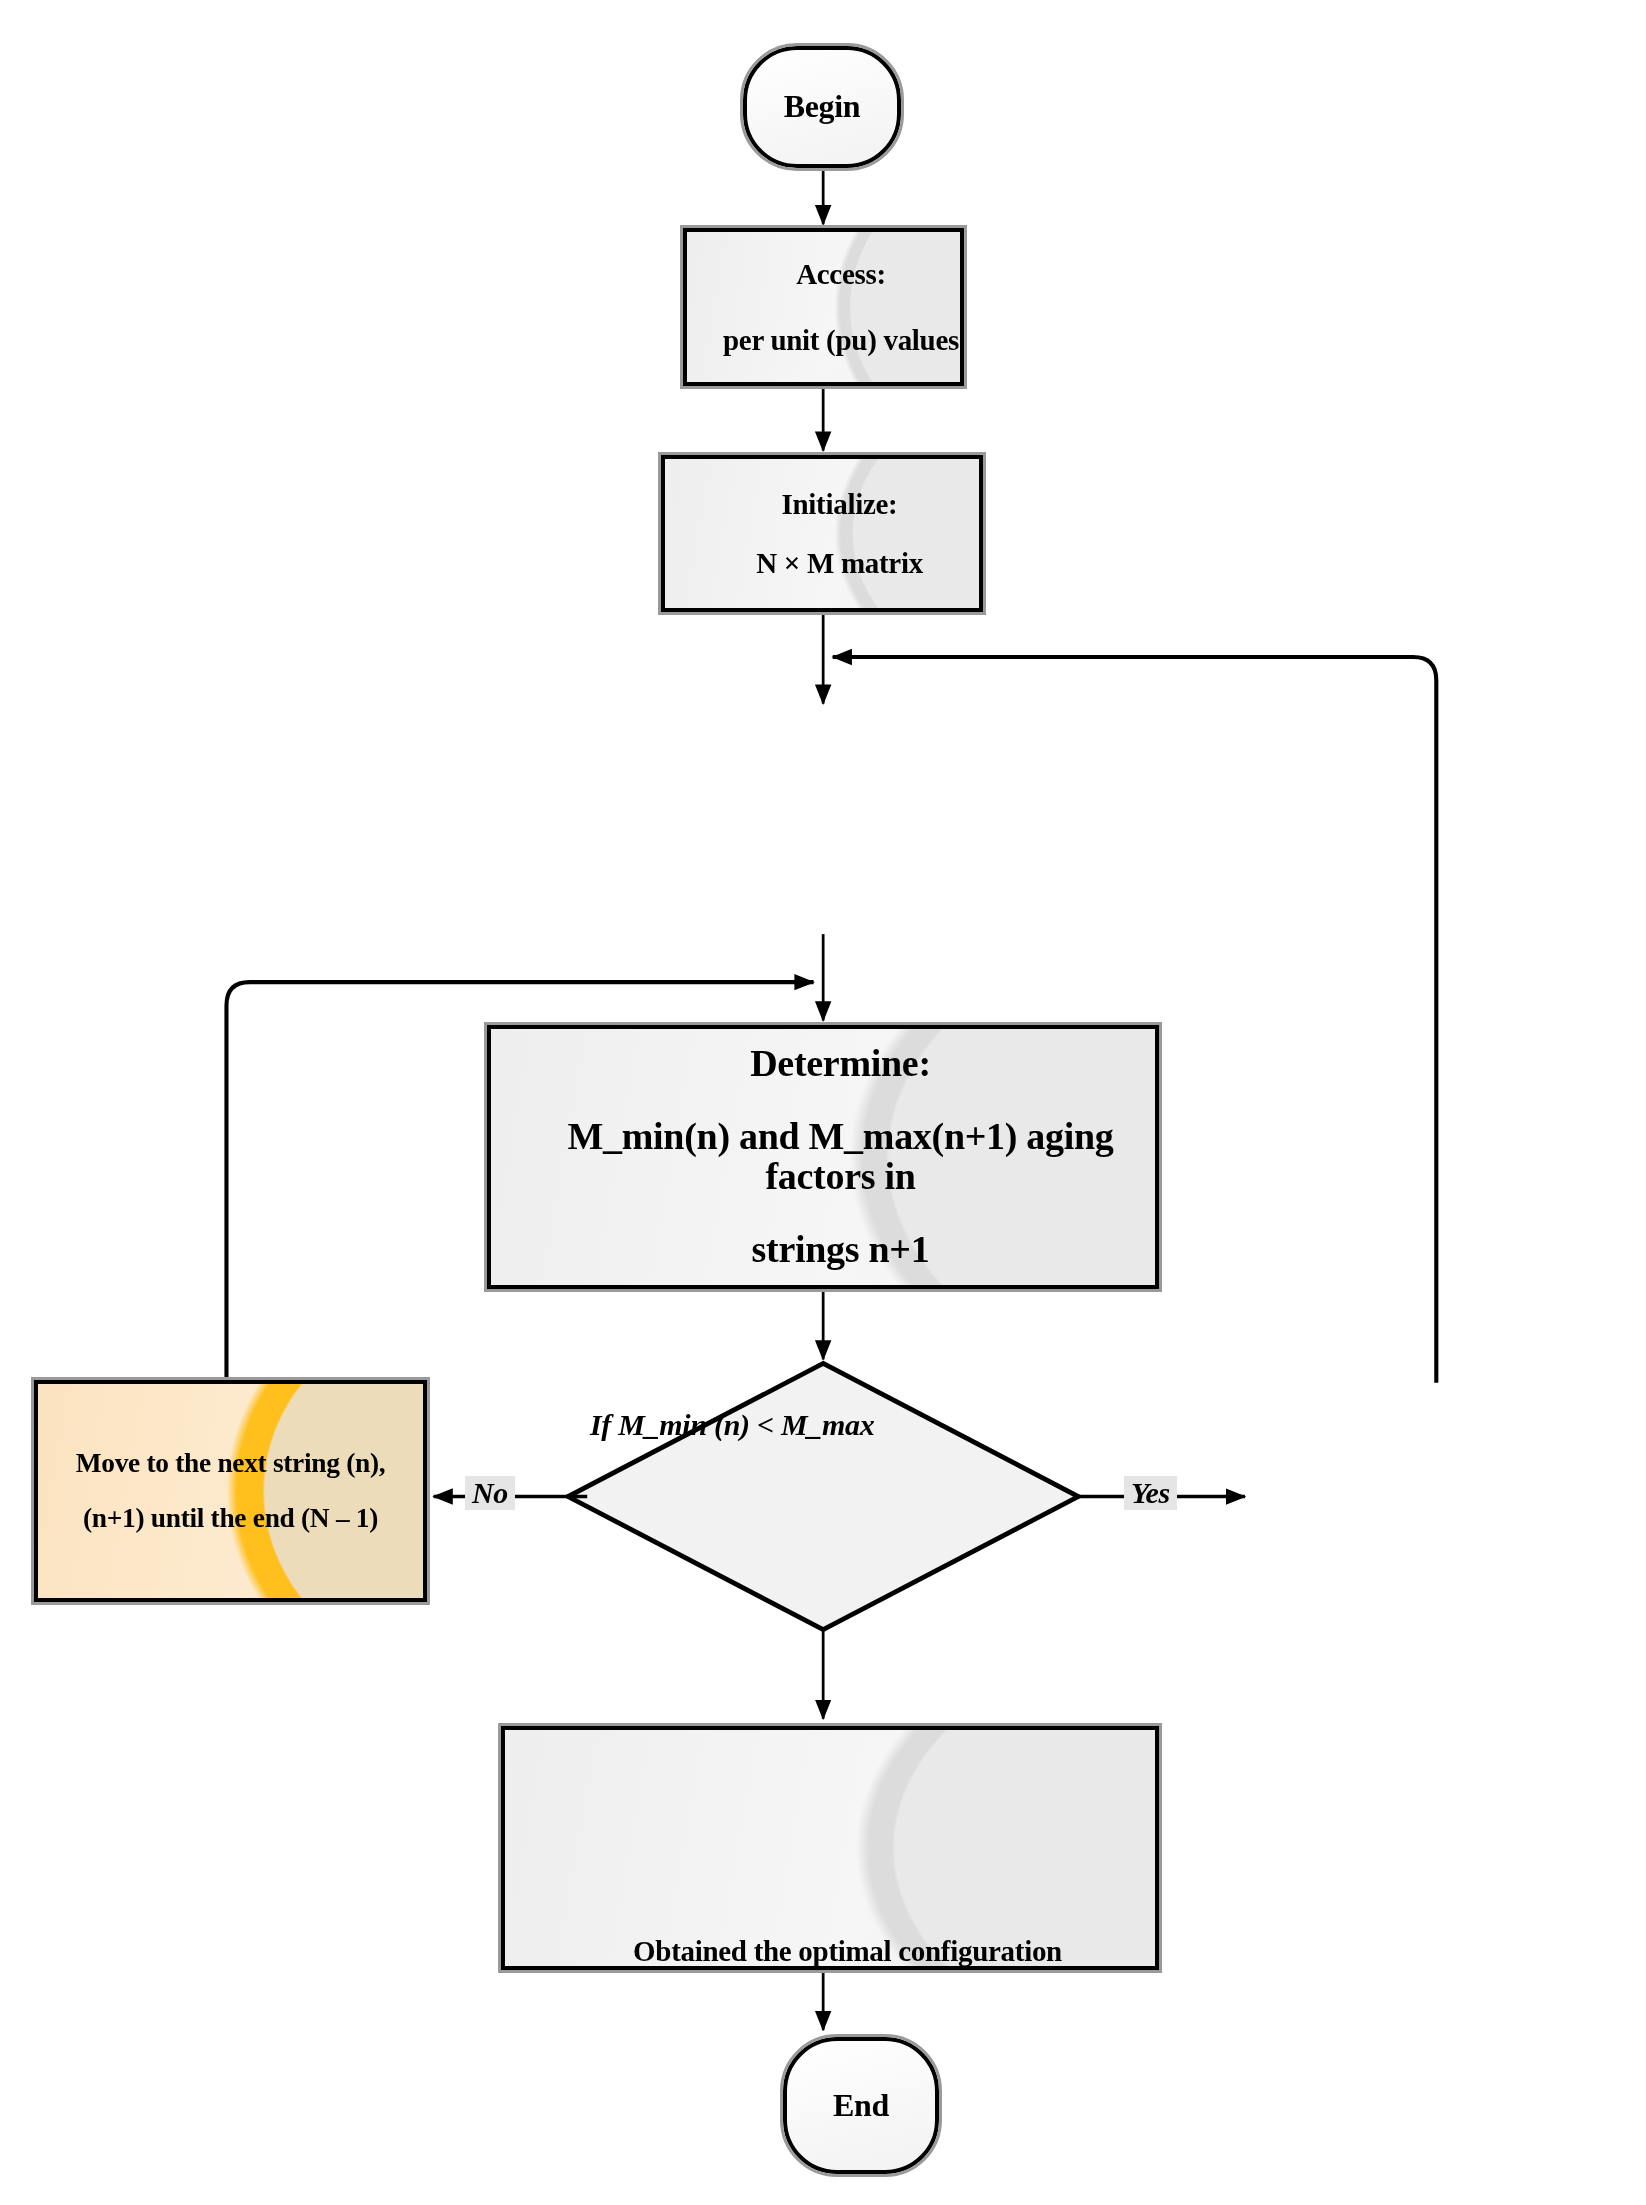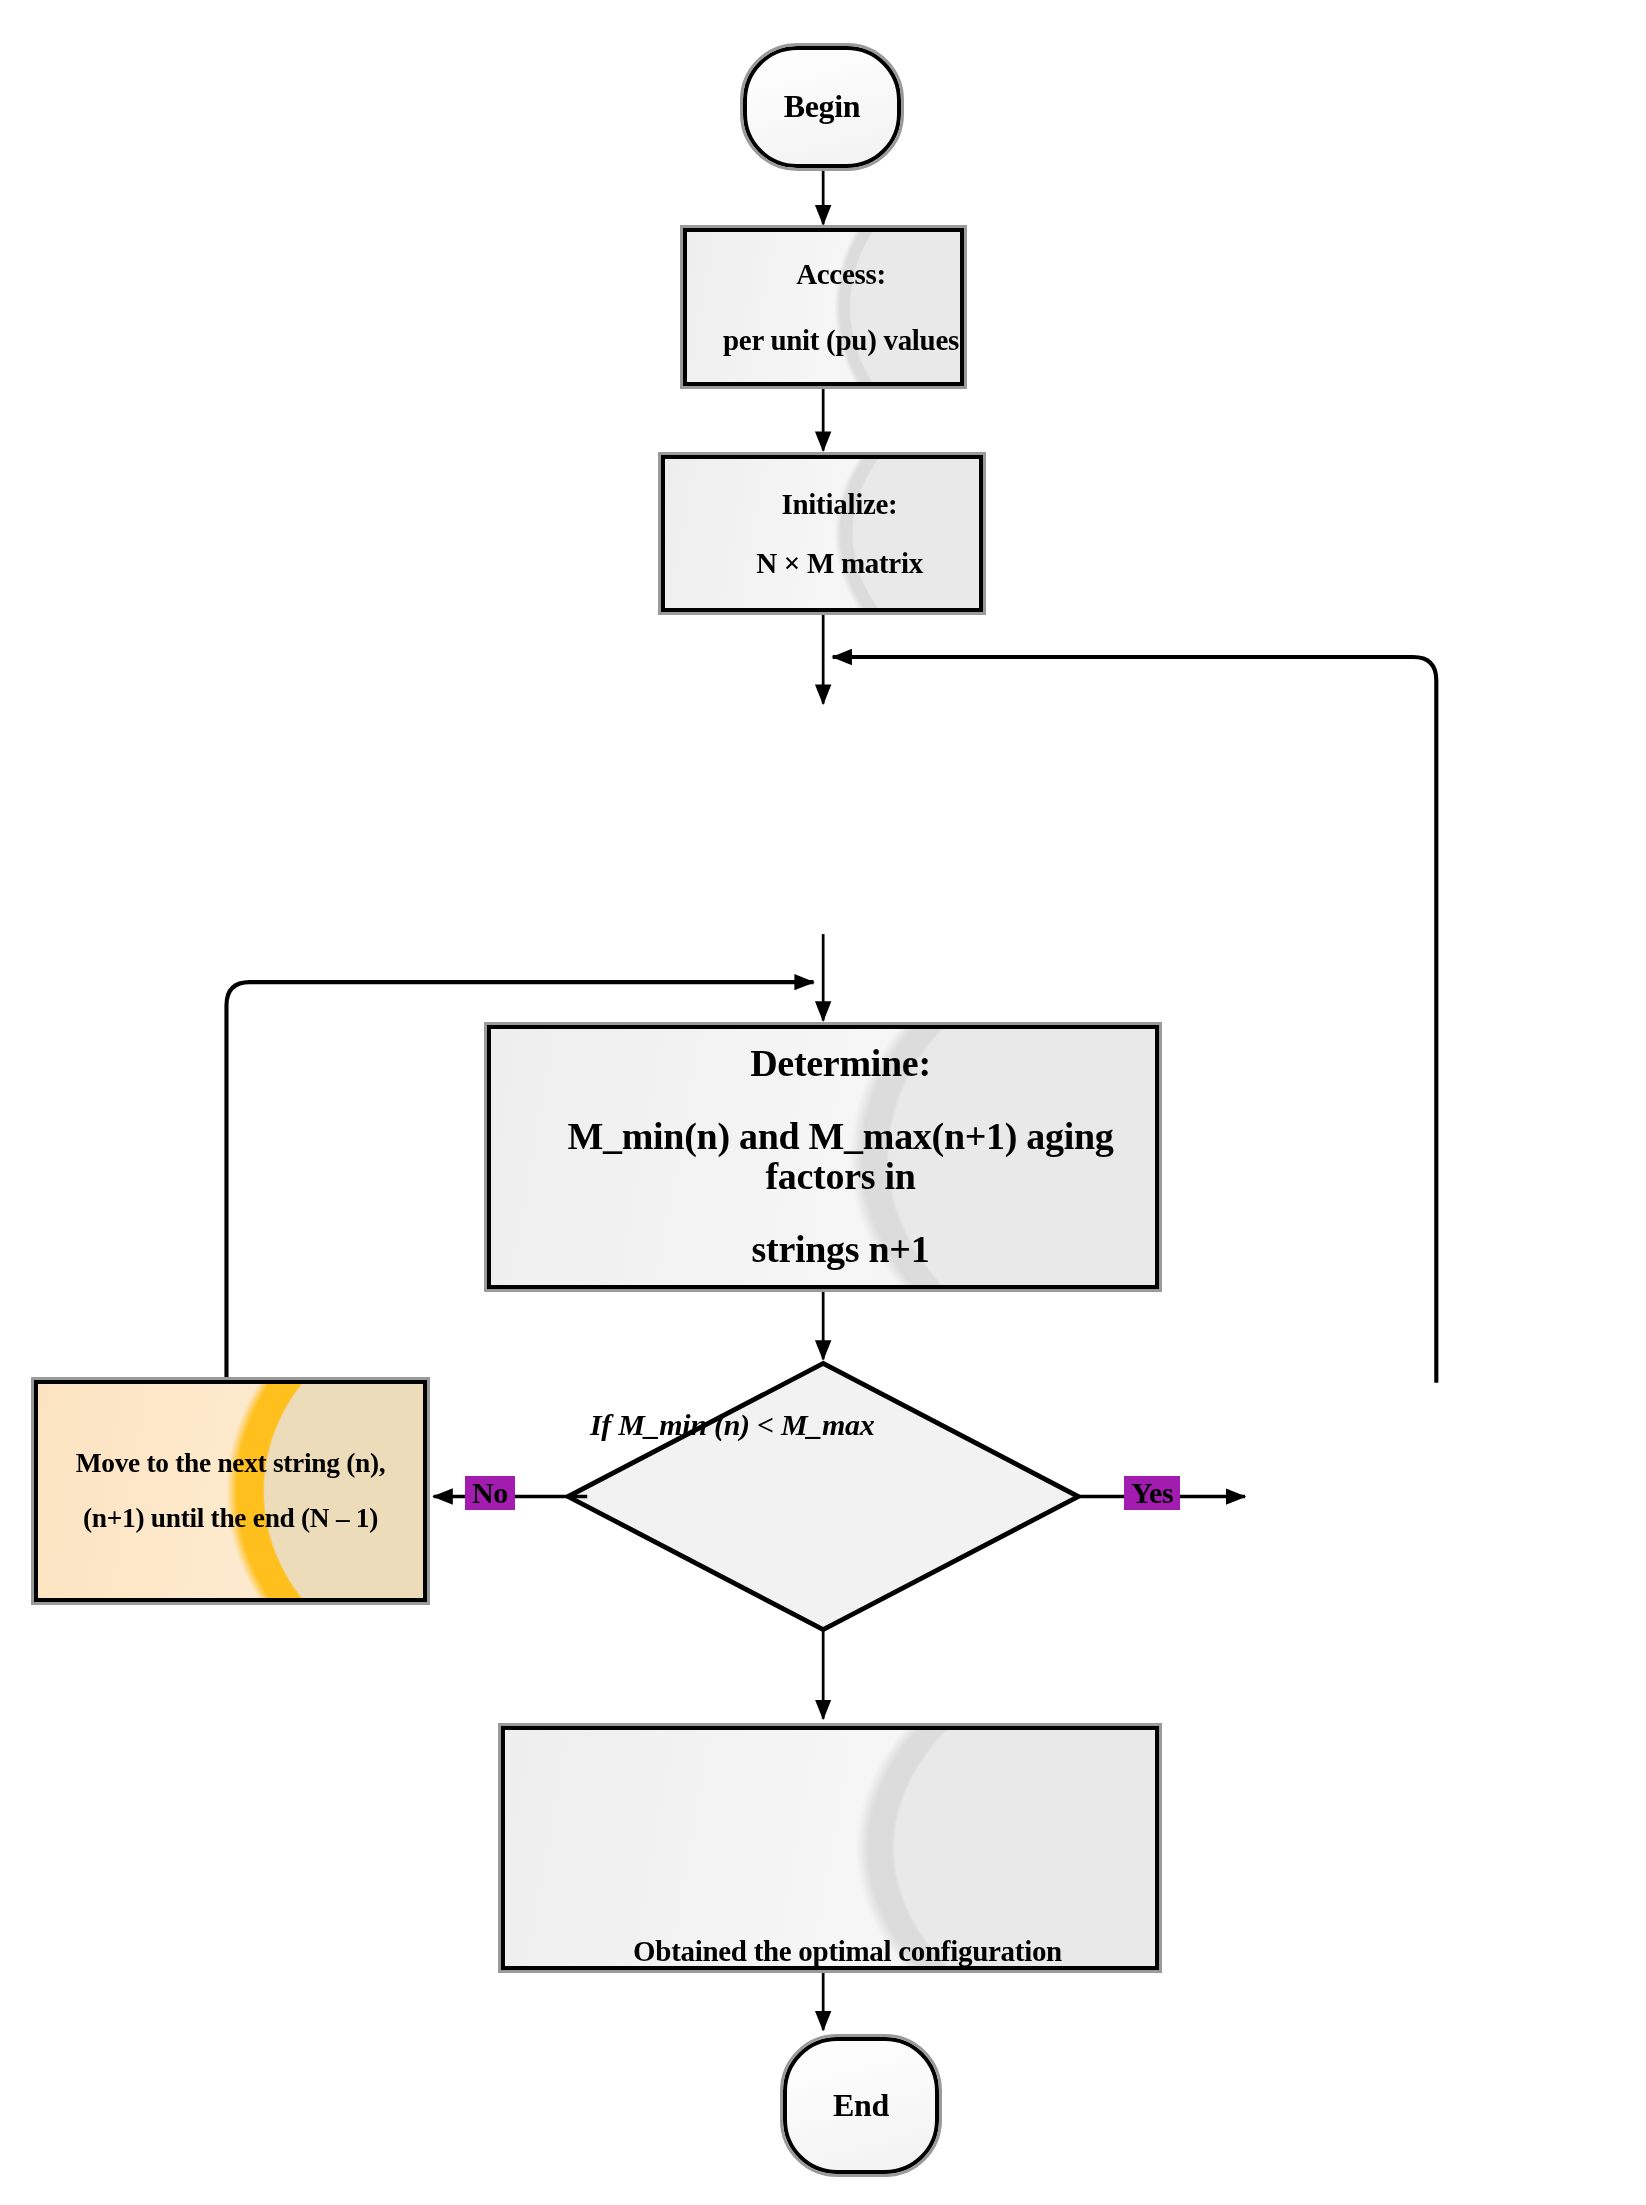--- a/index.html
+++ b/index.html
@@ -41,22 +41,22 @@
   #n-move       { left:34px;   top:1380px; width:393px; height:222px; font-size:27.4px; gap:26px; }
   #n-swap       { left:1250px; top:1385px; width:372px; height:215px; font-size:29px; }
   #n-obtained   { left:501px;  top:1726px; width:658px; height:244px; font-size:29px;justify-content:flex-end; }
   #n-end        { left:783px; top:2037px; width:156px; height:137px; }
 
   .decision-label {
     position:absolute; left:590px; top:1408px; width:466px;
     text-align:left; font-size:30px; letter-spacing:-0.3px;font-style:italic;
   }
   .edge-label {
-    position:absolute; background:#a21caf; padding:0 6.9px;
-    font-size:30px; letter-spacing:-0.3px;
+    position:absolute; background:#e5e5e5; padding:0 6.9px;
+    font-size:30px; letter-spacing:-0.3px;font-style:italic;
   }
   #lbl-no  { left:465px;  top:1476px; }
   #lbl-yes { left:1124px; top:1476px; }
 </style>
 </head>
 <body>
 
 <div class="canvas">
 
   <svg class="wires" viewBox="0 0 2401 3215" xmlns="http://www.w3.org/2000/svg">

